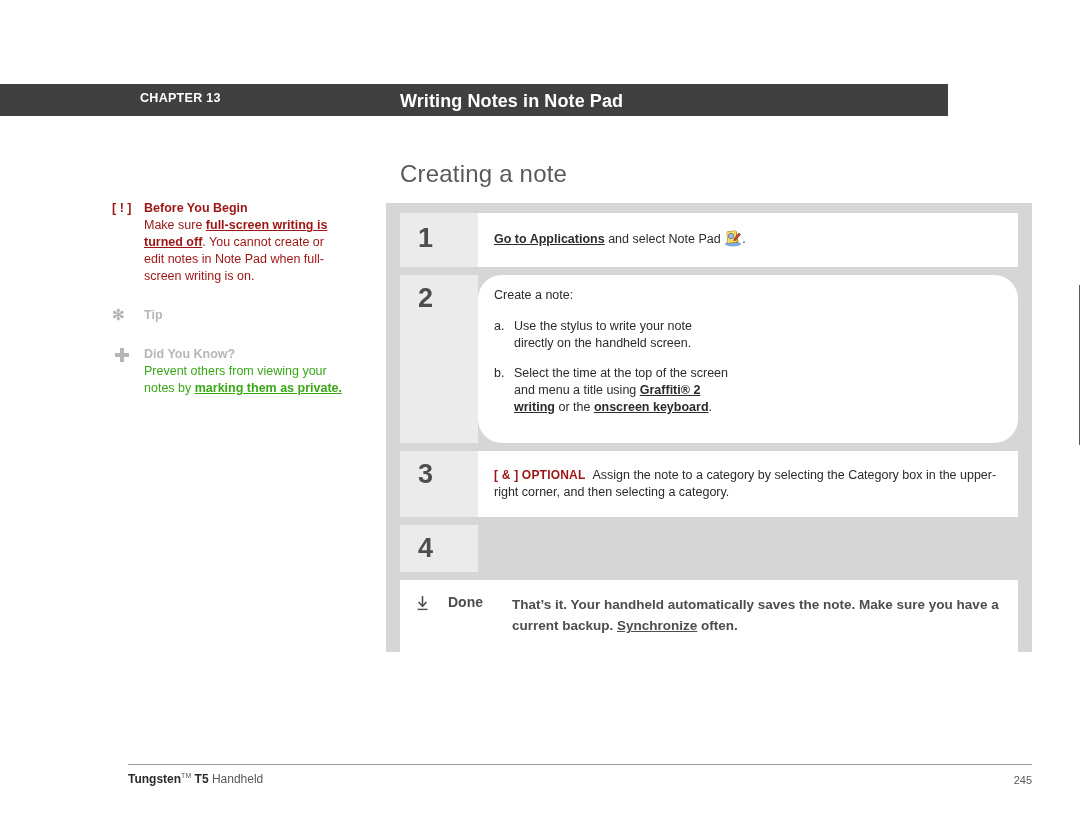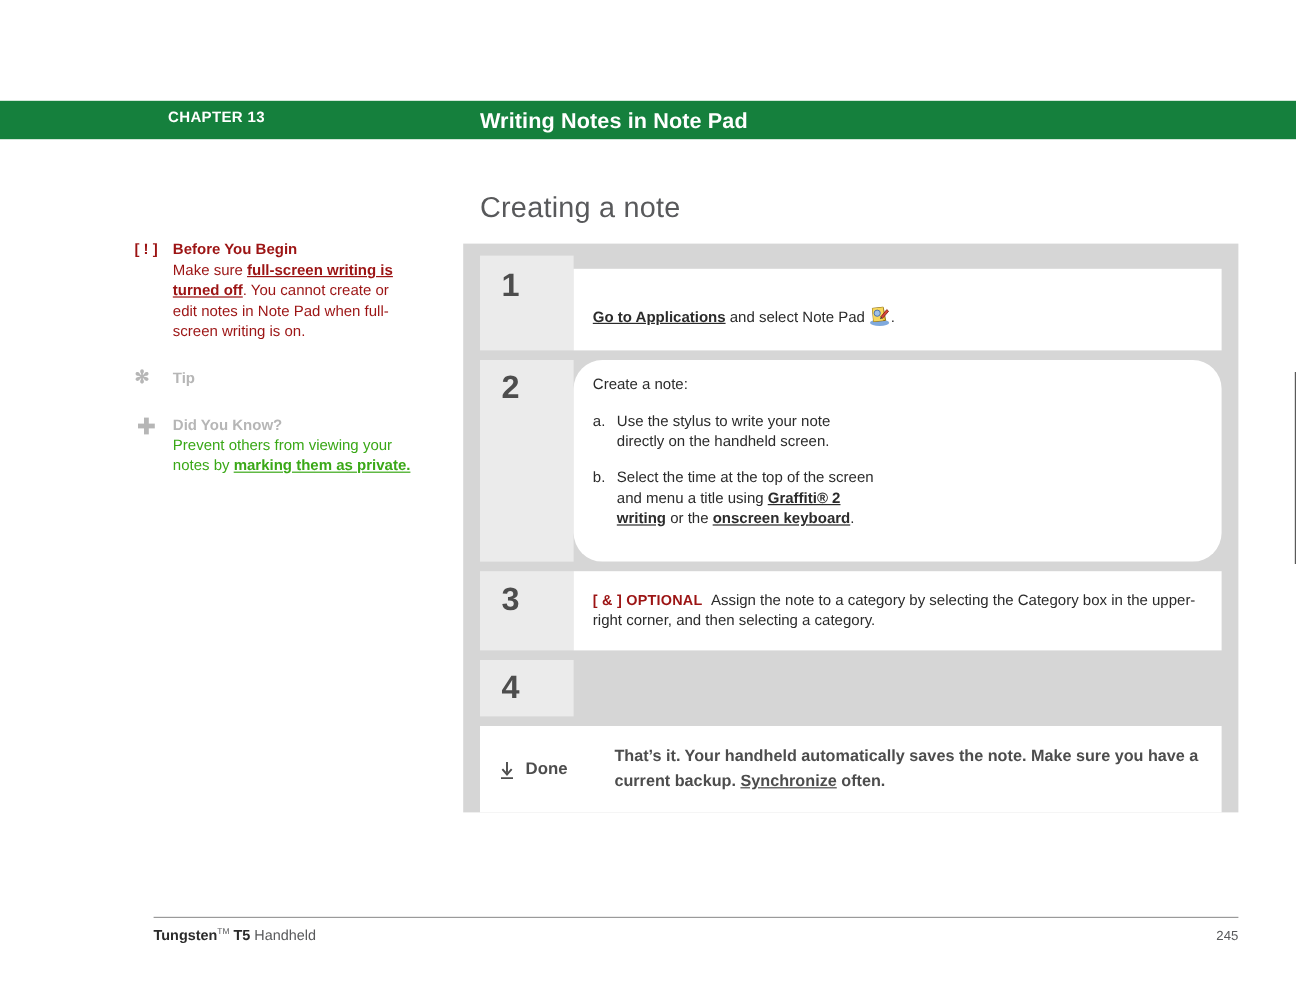--- a/index.html
+++ b/index.html
@@ -7,22 +7,22 @@
     width:1080px;height:834px;
     background:#ffffff;
     font-family:"Liberation Sans", sans-serif;
     -webkit-font-smoothing:antialiased;
     overflow:hidden;
   }
   .page{position:relative;width:1080px;height:834px;}
 
   
   .chapter-bar{
-    position:absolute;left:0;top:84px;width:1080px;height:32px;
-    background:#15803d;
+    position:absolute;left:0;top:84px;width:948px;height:32px;
+    background:#404040;
   }
   .chapter-bar .ch-label{
     position:absolute;left:140px;top:7px;
     color:#ffffff;font-size:12.5px;font-weight:bold;letter-spacing:.3px;
   }
   .chapter-bar .ch-title{
     position:absolute;left:400px;top:7px;
     color:#ffffff;font-size:18px;font-weight:bold;letter-spacing:.1px;
   }
 
@@ -65,34 +65,34 @@
   .step-num{
     width:78px;min-width:78px;background:#ebebeb;
     font-size:27px;font-weight:bold;color:#4d4d4d;
     padding:10px 0 10px 18px;box-sizing:border-box;line-height:1;
   }
   .step-body{
     flex:1;background:#ffffff;padding:12px 14px 12px 16px;box-sizing:border-box;
     font-size:12.5px;color:#2b2b2b;line-height:17px;
   }
   .step1 .step-num{padding-top:12px;padding-bottom:12px;}
-  .step1 .step-body{padding-top:31px;padding-bottom:15px;margin-top:11px;}
+  .step1 .step-body{padding-top:17px;padding-bottom:15px;}
   .step2-body{display:flex;border-radius:24px;}
   .step2-left{width:240px;min-width:240px;}
   .step2-right{flex:1;position:relative;}
   .sub-list{margin:14px 0 0 0;padding:0;list-style:none;}
   .sub-list li{display:flex;margin-bottom:13px;}
   .sub-list .lbl{width:20px;min-width:20px;}
   .optional-tag{color:#9c1414;font-weight:bold;font-size:12px;letter-spacing:.2px;}
   .done-row{
     display:flex;background:#ffffff;margin:8px 14px 0 14px;
     padding:14px 14px 16px 16px;box-sizing:border-box;
   }
   .done-label{
-    width:96px;min-width:96px;display:flex;align-items:center;gap:9px;
+    width:96px;min-width:96px;display:flex;align-items:flex-start;gap:19px;
     font-size:14px;font-weight:bold;color:#4d4d4d;
   }
   .done-text{
     flex:1;font-size:13.5px;font-weight:bold;color:#4d4d4d;line-height:21px;
   }
   .done-arrow{display:inline-block;width:13px;height:15px;position:relative;top:2px;}
 
   
   .device{
     position:absolute;left:345px;top:-2px;width:150px;height:160px;

